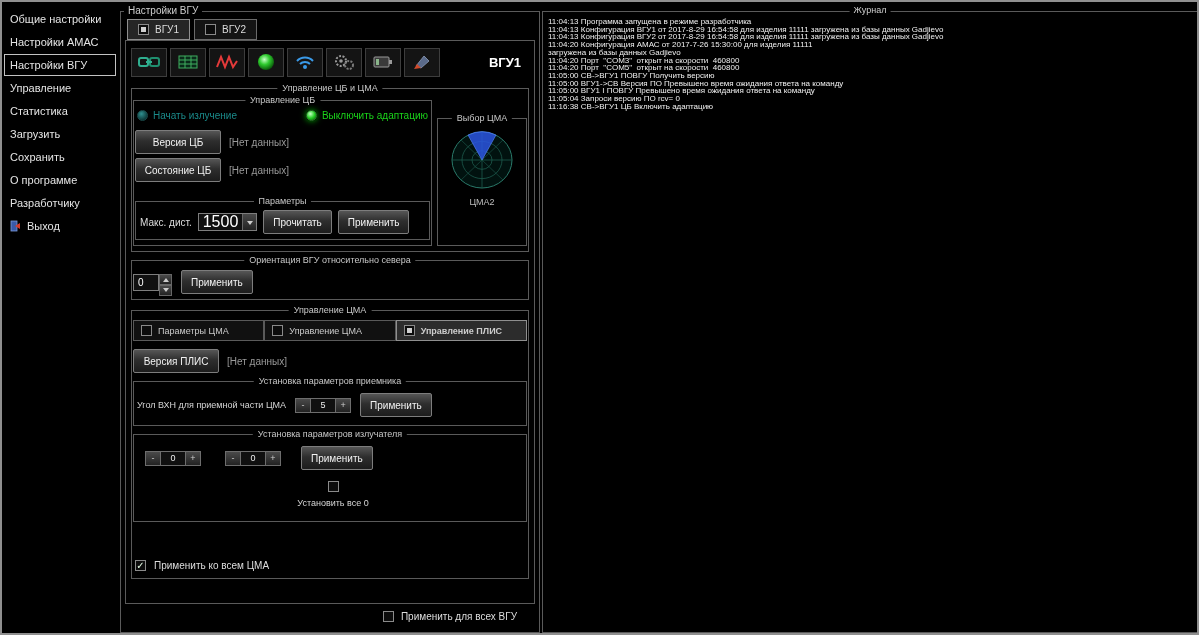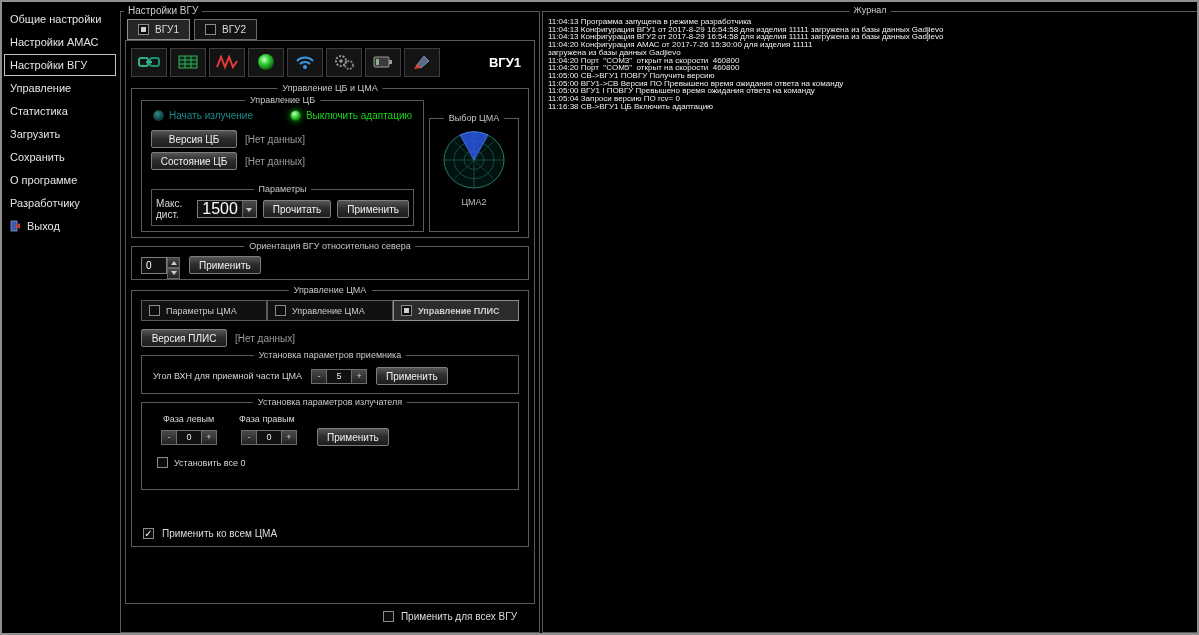--- a/index.html
+++ b/index.html
@@ -28,38 +28,38 @@
   .vtab.active{background:#262626;border-color:#8f8f8f;}
   .tab-frame{flex:1;border:1px solid #5a5a5a;padding:5px;display:flex;flex-direction:column;min-height:0;}
   .bottom-row{flex:none;height:24px;display:flex;align-items:center;justify-content:flex-end;gap:7px;padding-right:18px;font-size:10px;color:#ddd;}
 
   
   .toolbar{display:flex;align-items:center;gap:3px;flex:none;height:32px;}
   .tool-btn{width:34px;height:27px;background:#141414;border:1px solid #3d3d3d;display:flex;align-items:center;justify-content:center;}
   .vgu-label{margin-left:auto;font-size:13px;font-weight:bold;color:#fff;padding-right:8px;}
 
   
-  .gb{position:relative;border:1px solid #5a5a5a;padding:9px 9px 5px;margin-top:8px;box-sizing:border-box;}
+  .gb{position:relative;border:1px solid #5a5a5a;padding:9px 1px 5px;margin-top:8px;box-sizing:border-box;}
   .gb-t{position:absolute;top:-6px;left:50%;transform:translateX(-50%);background:#000;padding:0 5px;font-size:9px;color:#c8c8c8;white-space:nowrap;}
 
   .row2{display:flex;gap:5px;align-items:stretch;}
   .cb-gb{flex:1;}
   .cma-sel-gb{width:90px;display:flex;flex-direction:column;align-items:center;padding-top:11px;}
 
   .radio-row{display:flex;justify-content:space-between;align-items:center;padding:0 2px 5px;}
   .radio-item{display:flex;align-items:center;gap:5px;font-size:10px;}
   .radio{width:11px;height:11px;border-radius:50%;flex:none;box-sizing:border-box;}
   .radio.teal{background:radial-gradient(circle at 38% 32%, #2f8f8f, #0b3535 78%);border:1px solid #1a4a4a;}
   .radio.green{background:radial-gradient(circle at 38% 32%, #c4ffc4, #22cc22 52%, #064d06);border:1px solid #2a7a2a;box-shadow:0 0 6px rgba(0,255,0,.7);}
   .lbl-teal{color:#1a8a8a;}
   .lbl-green{color:#1ad41a;}
 
   .brow{display:flex;align-items:center;gap:8px;margin-top:4px;font-size:10px;}
   .btn{background:linear-gradient(#565656 0%,#2e2e2e 45%,#1c1c1c 100%);border:1px solid #7d7d7d;border-radius:2px;
-       color:#f2f2f2;font-size:10px;font-family:inherit;padding:0 9px;height:18px;display:inline-flex;align-items:center;justify-content:center;}
+       color:#f2f2f2;font-size:10px;font-family:inherit;padding:0 9px;height:24px;display:inline-flex;align-items:center;justify-content:center;}
   .btn.w84{width:86px;padding:0;}
   .nodata{color:#9a9a9a;}
 
   .params-gb{margin-top:19px;padding:8px 4px 5px;}
   .prow{display:flex;align-items:center;gap:6px;font-size:10px;color:#ddd;}
   .combo{display:inline-flex;align-items:stretch;border:1px solid #7d7d7d;background:#101010;height:16px;}
   .combo .val{padding:0 4px;font-size:16px;color:#fff;display:flex;align-items:center;}
   .combo .arr{width:13px;background:linear-gradient(#4a4a4a,#222);border-left:1px solid #666;display:flex;align-items:center;justify-content:center;}
   .combo .arr::after{content:"";border:3px solid transparent;border-top:4px solid #ccc;margin-top:4px;}
 
@@ -88,21 +88,21 @@
   .spin3{display:inline-flex;height:15px;}
   .spin3 .sbtn{width:14px;background:linear-gradient(#4a4a4a,#222);border:1px solid #6d6d6d;color:#ccc;font-size:9px;display:flex;align-items:center;justify-content:center;}
   .spin3 .sv{width:24px;background:#101010;border-top:1px solid #6d6d6d;border-bottom:1px solid #6d6d6d;color:#eee;font-size:9px;display:flex;align-items:center;justify-content:center;}
 
   .emit-gb{height:88px;padding-top:11px;}
   .erow.lbls{display:flex;padding-left:12px;margin-bottom:4px;}
   .erow.lbls .w1{width:76px;}
   .erow.spins{display:flex;align-items:center;padding-left:10px;gap:0;}
   .erow.spins .gap1{width:24px;}
   .erow.spins .gap2{width:20px;}
-  .erow.chk{display:flex;align-items:center;gap:6px;margin-top:11px;padding-left:6px;}
+  .erow.chk{display:flex;align-items:center;gap:6px;margin-top:11px;padding-left:6px;flex-direction:column;}
 
   .cma-spacer{height:36px;}
   .apply-all-row{display:flex;align-items:center;gap:8px;font-size:10px;color:#ddd;margin:2px 0 2px 2px;}
 
   
   .log-lines{padding:6px 4px 0 5px;}
   .log-line{font-size:8px;line-height:7.7px;color:#f0f0f0;white-space:pre;}
 </style>
 </head>
 <body>
@@ -310,24 +310,20 @@
                 <span class="sbtn">-</span>
                 <span class="sv">5</span>
                 <span class="sbtn">+</span>
               </span>
               <button class="btn">Применить</button>
             </div>
           </div>
 
           <div class="gb emit-gb">
             <div class="gb-t">Установка параметров излучателя</div>
-            <div class="erow lbls">
-              <span class="small-lbl w1">Фаза левым</span>
-              <span class="small-lbl">Фаза правым</span>
-            </div>
             <div class="erow spins">
               <span class="spin3">
                 <span class="sbtn">-</span>
                 <span class="sv">0</span>
                 <span class="sbtn">+</span>
               </span>
               <span class="gap1"></span>
               <span class="spin3">
                 <span class="sbtn">-</span>
                 <span class="sv">0</span>

